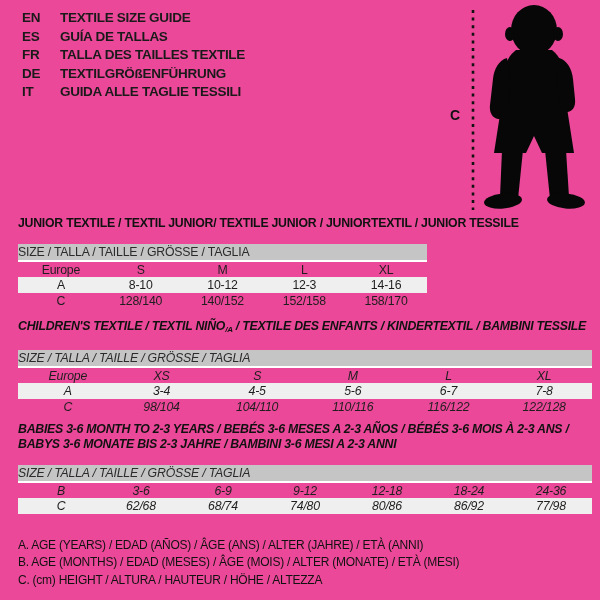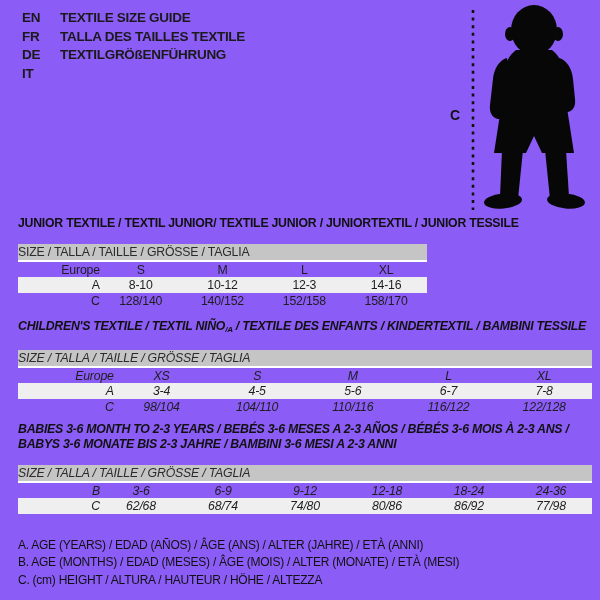--- a/index.html
+++ b/index.html
@@ -6,21 +6,21 @@
   html, body { background: #ffffff; }
   body {
     font-family: "Liberation Sans", sans-serif;
     color: #1a1a1a;
     -webkit-font-smoothing: antialiased;
   }
   .page {
     position: relative;
     width: 600px;
     height: 600px;
-    background: #8b5cf6;
+    background: #ec4899;
     overflow: hidden;
   }
 
   
   .lang-block {
     position: absolute;
     top: 9px;
     left: 22px;
   }
   .lang-row {
@@ -89,21 +89,21 @@
   }
   table.size-table td {
     height: 16px;
     text-align: center;
     vertical-align: middle;
     color: #1e1e1e;
     white-space: nowrap;
   }
   table.size-table td.row-label {
     width: 62px;
-    text-align: right;
+    text-align: center;
     padding-left: 4px;
   }
   table.size-table tbody tr:nth-child(even) { background: #efefef; }
 
   
   .footnotes {
     position: absolute;
     top: 537px;
     left: 18px;
   }
@@ -120,29 +120,34 @@
 <body>
 
 <div class="page">
 
   <div class="lang-block">
     <div class="lang-row">
       <span class="lang-code">EN</span>
       <span class="lang-title">TEXTILE SIZE GUIDE</span>
     </div>
     <div class="lang-row">
+      <span class="lang-code">ES</span>
+      <span class="lang-title">GUÍA DE TALLAS</span>
+    </div>
+    <div class="lang-row">
       <span class="lang-code">FR</span>
       <span class="lang-title">TALLA DES TAILLES TEXTILE</span>
     </div>
     <div class="lang-row">
       <span class="lang-code">DE</span>
       <span class="lang-title">TEXTILGRÖßENFÜHRUNG</span>
     </div>
     <div class="lang-row">
       <span class="lang-code">IT</span>
+      <span class="lang-title">GUIDA ALLE TAGLIE TESSILI</span>
     </div>
   </div>
 
   <div class="figure">
     <svg viewBox="0 0 150 212" xmlns="http://www.w3.org/2000/svg">
       <text x="4" y="117">C</text>
       <line x1="27" y1="7" x2="27" y2="207" stroke="#111" stroke-width="2.6" stroke-dasharray="3 4.6"></line>
       <g fill="#070707">
         <ellipse cx="88" cy="27" rx="23" ry="25"></ellipse>
         <ellipse cx="64" cy="31" rx="5" ry="7"></ellipse>

